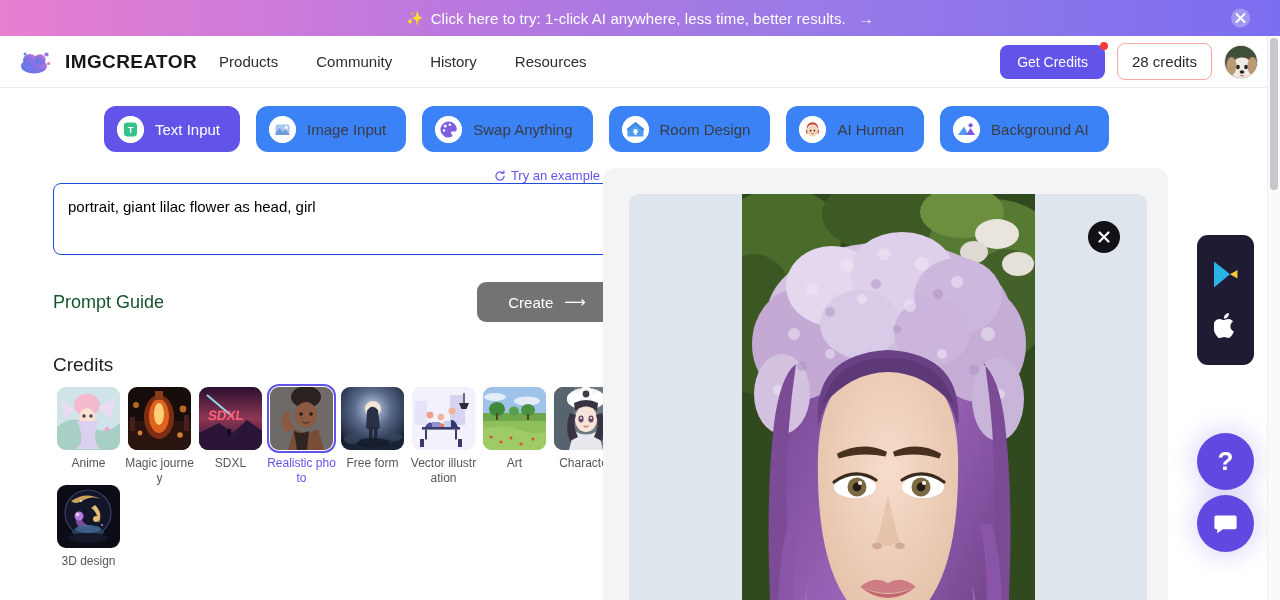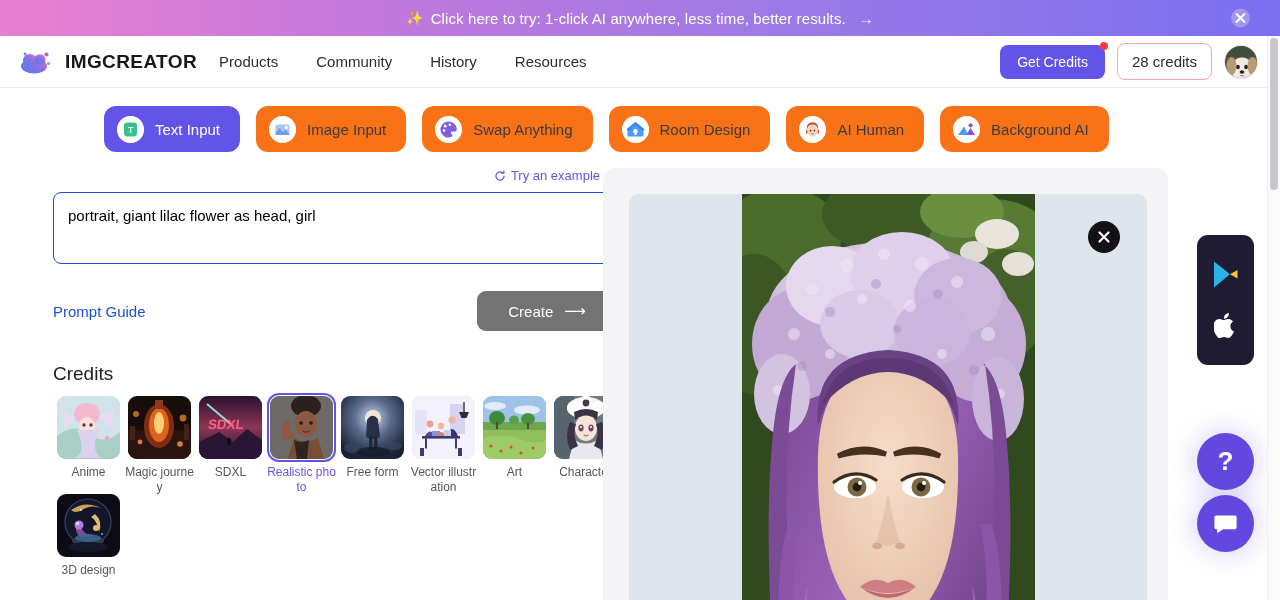--- a/index.html
+++ b/index.html
@@ -75,57 +75,56 @@
     border: 1px solid #e2e2e8;
   }
 
   
   .tabstrip {
     display: flex; gap: 16px; padding: 18px 0 16px 104px;
     background: #fff;
   }
   .tab {
     display: flex; align-items: center; gap: 11px;
-    background: #f97316; border-radius: 12px;
+    background: #3b82f6; border-radius: 12px;
     height: 46px; padding: 0 20px 0 13px;
     font-size: 15px; color: #3a3b42; cursor: pointer; white-space: nowrap;
   }
   .tab.active { background: #6254e8; color: #fff; }
   .tab-ico {
     width: 27px; height: 27px; border-radius: 50%; background: #fff;
     display: flex; align-items: center; justify-content: center;
     flex: 0 0 auto; overflow: hidden;
   }
 
   
   .content { display: flex; padding: 0 24px 0 0; }
   .left-col { width: 600px; padding-left: 53px; }
 
   .try-row {
     display: flex; justify-content: flex-end; padding-right: 0;
-    margin-bottom: 9px;
   }
   .try-link {
     font-size: 13px; color: #6254e8; cursor: pointer;
     display: flex; align-items: center; gap: 5px;
   }
   .prompt-box {
     width: 564px; height: 72px;
     border: 1px solid #1d4ed8; border-radius: 8px;
     background: #fff; padding: 13px 14px;
     font-size: 15px; color: #000000; line-height: 1.35;
     resize: none; outline: none; overflow: hidden;
     font-family: "Liberation Sans", sans-serif;
     position: relative;
   }
   .under-row {
     width: 564px; display: flex; align-items: center;
     justify-content: space-between; margin-top: 23px;
   }
-  .prompt-guide { font-size: 15px; color: #1d4ed8; cursor: pointer; }
+  .prompt-guide { font-size: 18px; color: #14532d; cursor: pointer; }
   .btn-create {
     background: #737373; color: #fff; border: none; border-radius: 9px;
     width: 140px; height: 40px; font-size: 15px; font-weight: 500;
     cursor: pointer; display: flex; align-items: center;
     justify-content: center; gap: 11px;
     font-family: "Liberation Sans", sans-serif;
   }
 
   .sec-title {
     font-size: 19px; color: #1d1e23; margin: 32px 0 11px 0; font-weight: 400;

